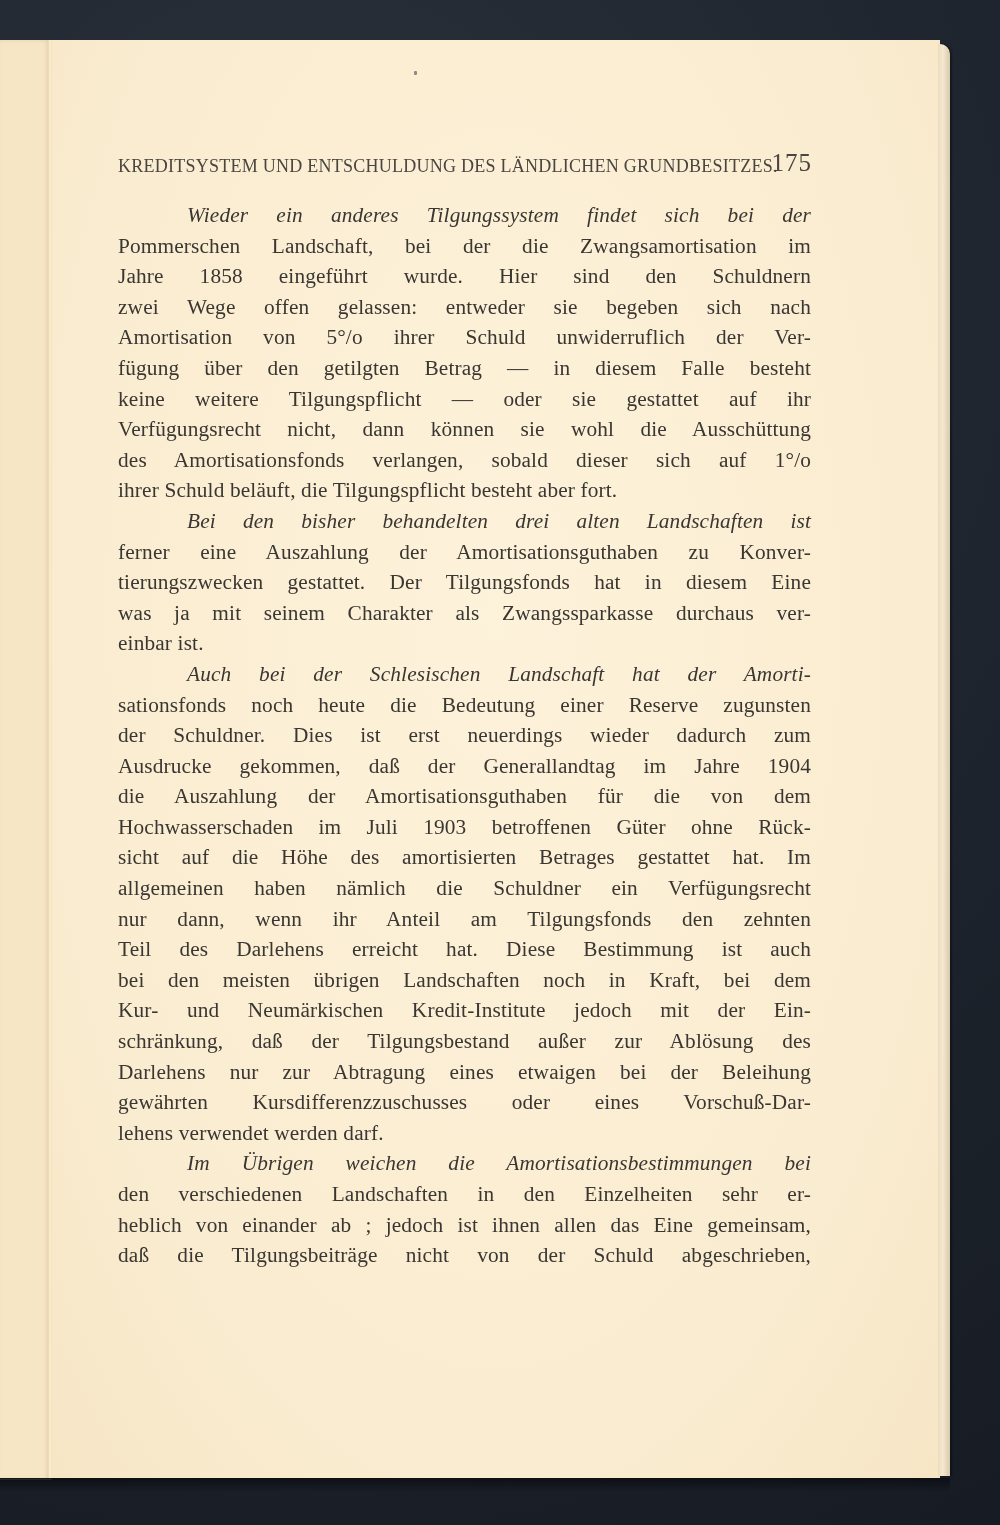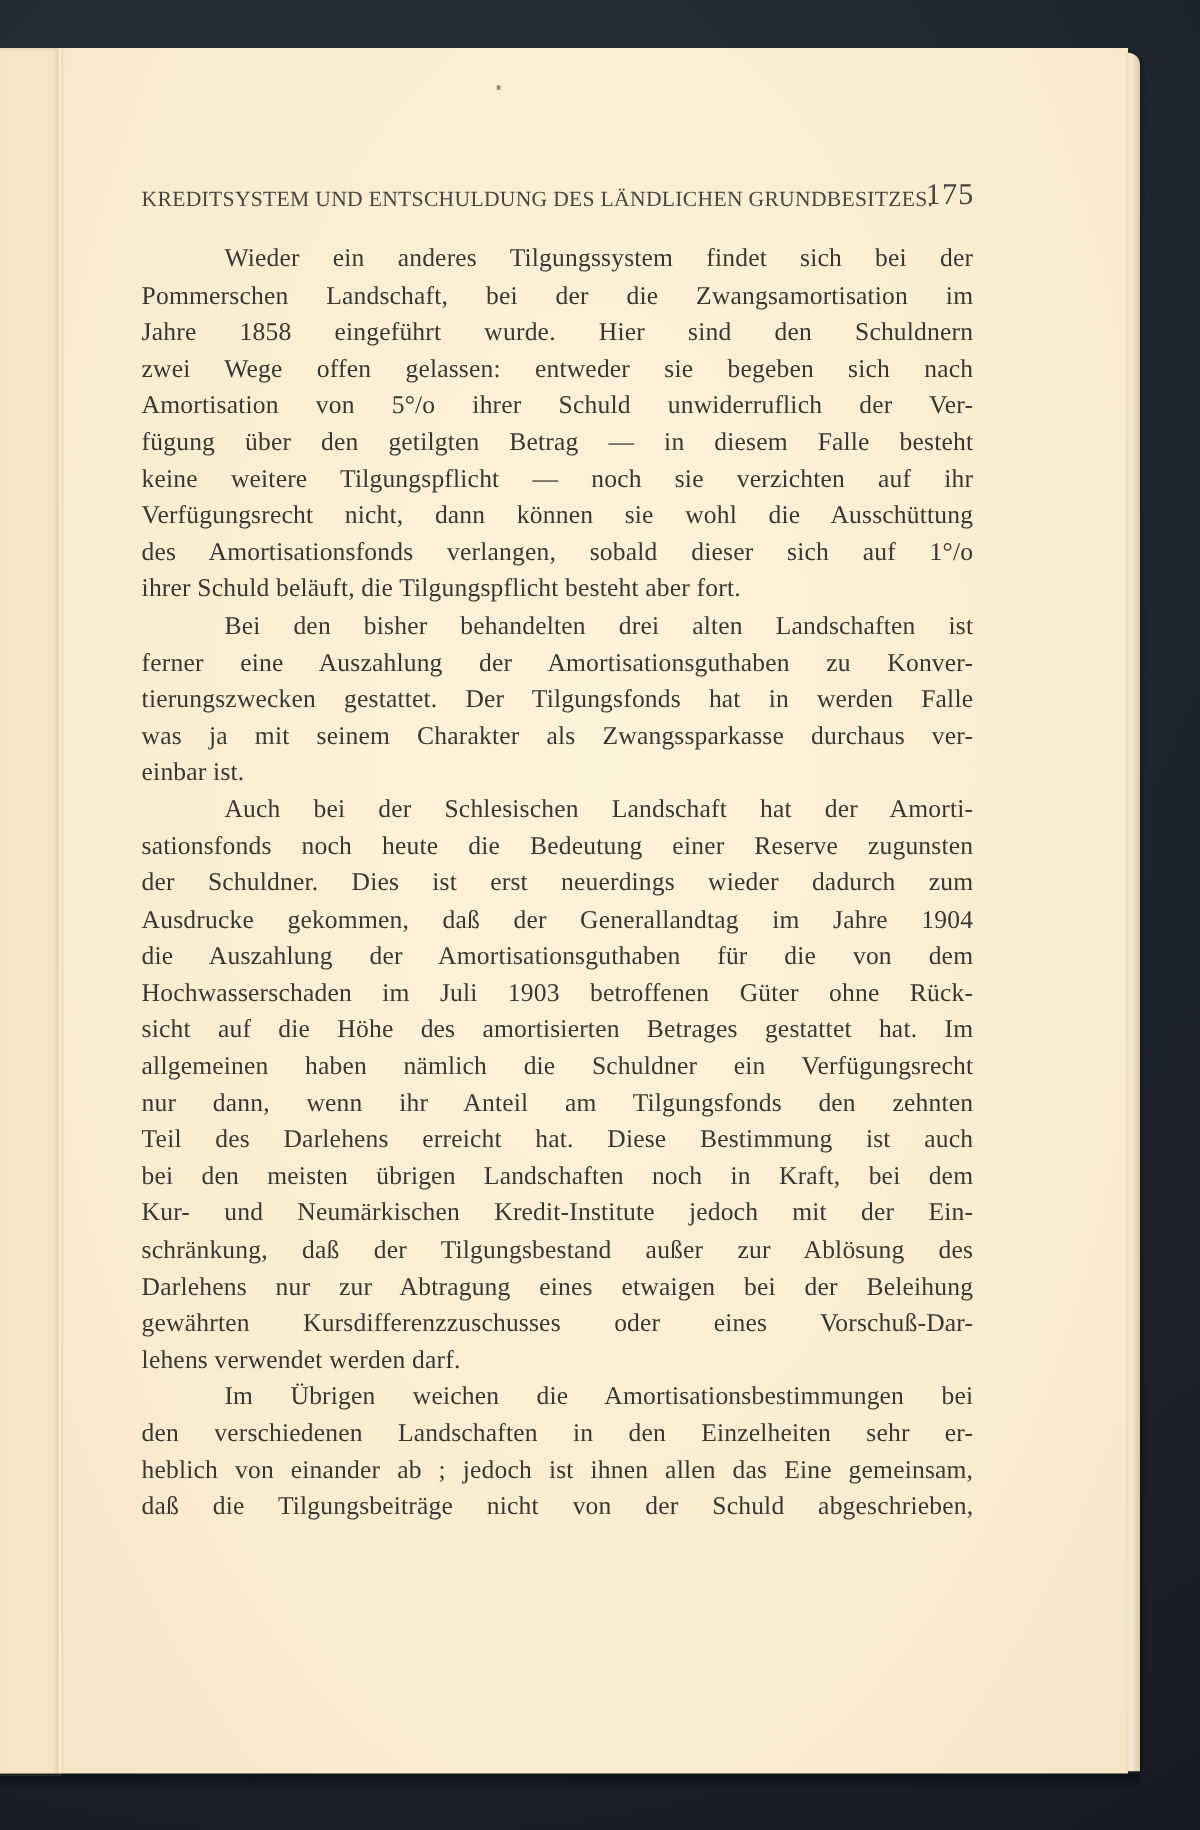--- a/index.html
+++ b/index.html
@@ -110,20 +110,21 @@
       white-space: nowrap;
       text-align: justify;
       text-align-last: justify;
       letter-spacing: 0.15px;
     }
     .line.last {
       text-align-last: left;
     }
     .line.indent {
       padding-left: 69px;
+      font-style: italic;
     }
     .para {
       margin: 0;
     }
   </style>
 </head>
 <body>
 
 <div class="scan">
   <div class="left-page"></div>
@@ -140,30 +141,30 @@
 
   <div class="body-text">
 
     <div class="para">
       <div class="line indent">Wieder ein anderes Tilgungssystem findet sich bei der</div>
       <div class="line">Pommerschen Landschaft, bei der die Zwangsamortisation im</div>
       <div class="line">Jahre 1858 eingeführt wurde. Hier sind den Schuldnern</div>
       <div class="line">zwei Wege offen gelassen: entweder sie begeben sich nach</div>
       <div class="line">Amortisation von 5°/o ihrer Schuld unwiderruflich der Ver-</div>
       <div class="line">fügung über den getilgten Betrag — in diesem Falle besteht</div>
-      <div class="line">keine weitere Tilgungspflicht — noch sie verzichten auf ihr</div>
+      <div class="line">keine weitere Tilgungspflicht — oder sie gestattet auf ihr</div>
       <div class="line">Verfügungsrecht nicht, dann können sie wohl die Ausschüttung</div>
       <div class="line">des Amortisationsfonds verlangen, sobald dieser sich auf 1°/o</div>
       <div class="line last">ihrer Schuld beläuft, die Tilgungspflicht besteht aber fort.</div>
     </div>
 
     <div class="para">
       <div class="line indent">Bei den bisher behandelten drei alten Landschaften ist</div>
       <div class="line">ferner eine Auszahlung der Amortisationsguthaben zu Konver-</div>
-      <div class="line">tierungszwecken gestattet. Der Tilgungsfonds hat in werden Falle</div>
+      <div class="line">tierungszwecken gestattet. Der Tilgungsfonds hat in diesem Eine</div>
       <div class="line">was ja mit seinem Charakter als Zwangssparkasse durchaus ver-</div>
       <div class="line last">einbar ist.</div>
     </div>
 
     <div class="para">
       <div class="line indent">Auch bei der Schlesischen Landschaft hat der Amorti-</div>
       <div class="line">sationsfonds noch heute die Bedeutung einer Reserve zugunsten</div>
       <div class="line">der Schuldner. Dies ist erst neuerdings wieder dadurch zum</div>
       <div class="line">Ausdrucke gekommen, daß der Generallandtag im Jahre 1904</div>
       <div class="line">die Auszahlung der Amortisationsguthaben für die von dem</div>

